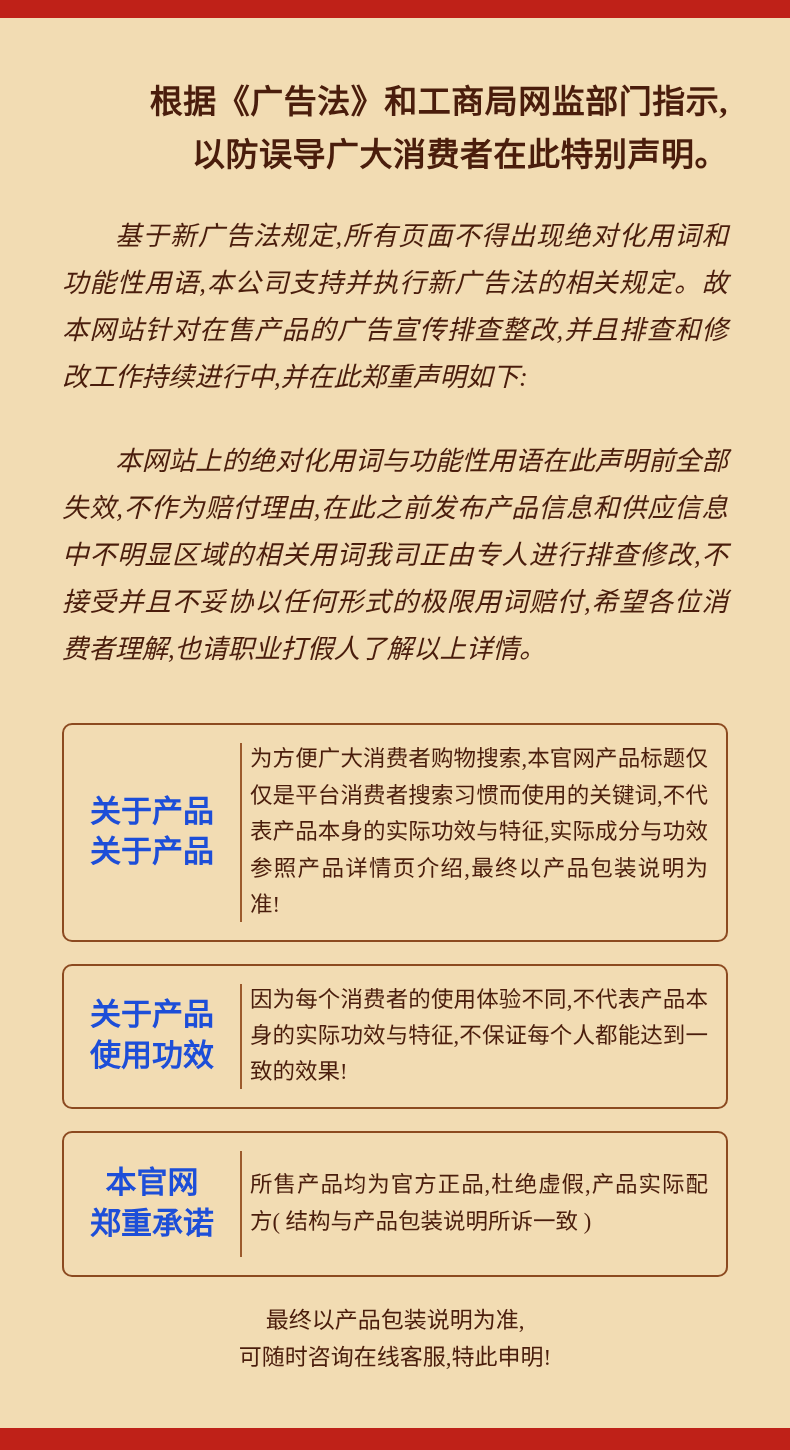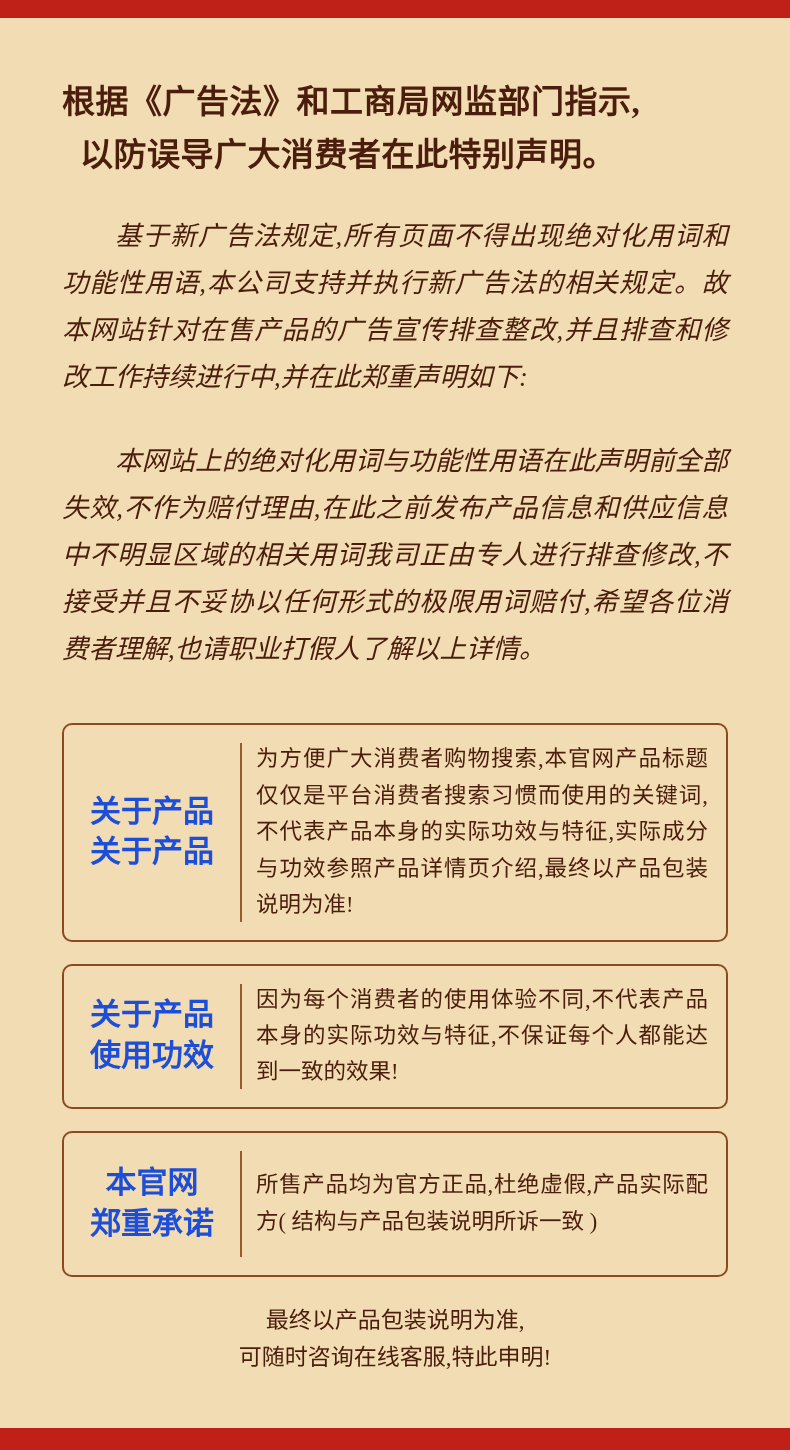--- a/index.html
+++ b/index.html
@@ -39,21 +39,21 @@
     top: 18px;
     left: 0;
     width: 790px;
     height: 1410px;
     background: #f2dcb3;
     box-sizing: border-box;
     padding: 0 62px;
   }
   .headline {
     padding-top: 58px;
-    text-align: left;
+    text-align: right;
     color: #4a1d0c;
     font-weight: bold;
     font-size: 33px;
     line-height: 1.62;
     letter-spacing: 0.5px;
   }
   .headline .line {
     display: block;
     white-space: nowrap;
   }
@@ -105,21 +105,21 @@
     width: 2px;
     background: #9c5a2c;
     margin: 18px 0;
     flex: 0 0 2px;
   }
   .card-text {
     flex: 1 1 auto;
     color: #4a1d0c;
     font-size: 22.5px;
     line-height: 1.62;
-    padding: 16px 18px 16px 14px;
+    padding: 16px 18px 16px 8px;
     box-sizing: border-box;
     display: flex;
     align-items: center;
     text-align: justify;
     text-justify: inter-ideograph;
   }
   .card.tall { min-height: 186px; }
   .card.mid { min-height: 136px; }
   .card.short { min-height: 146px; }
 

